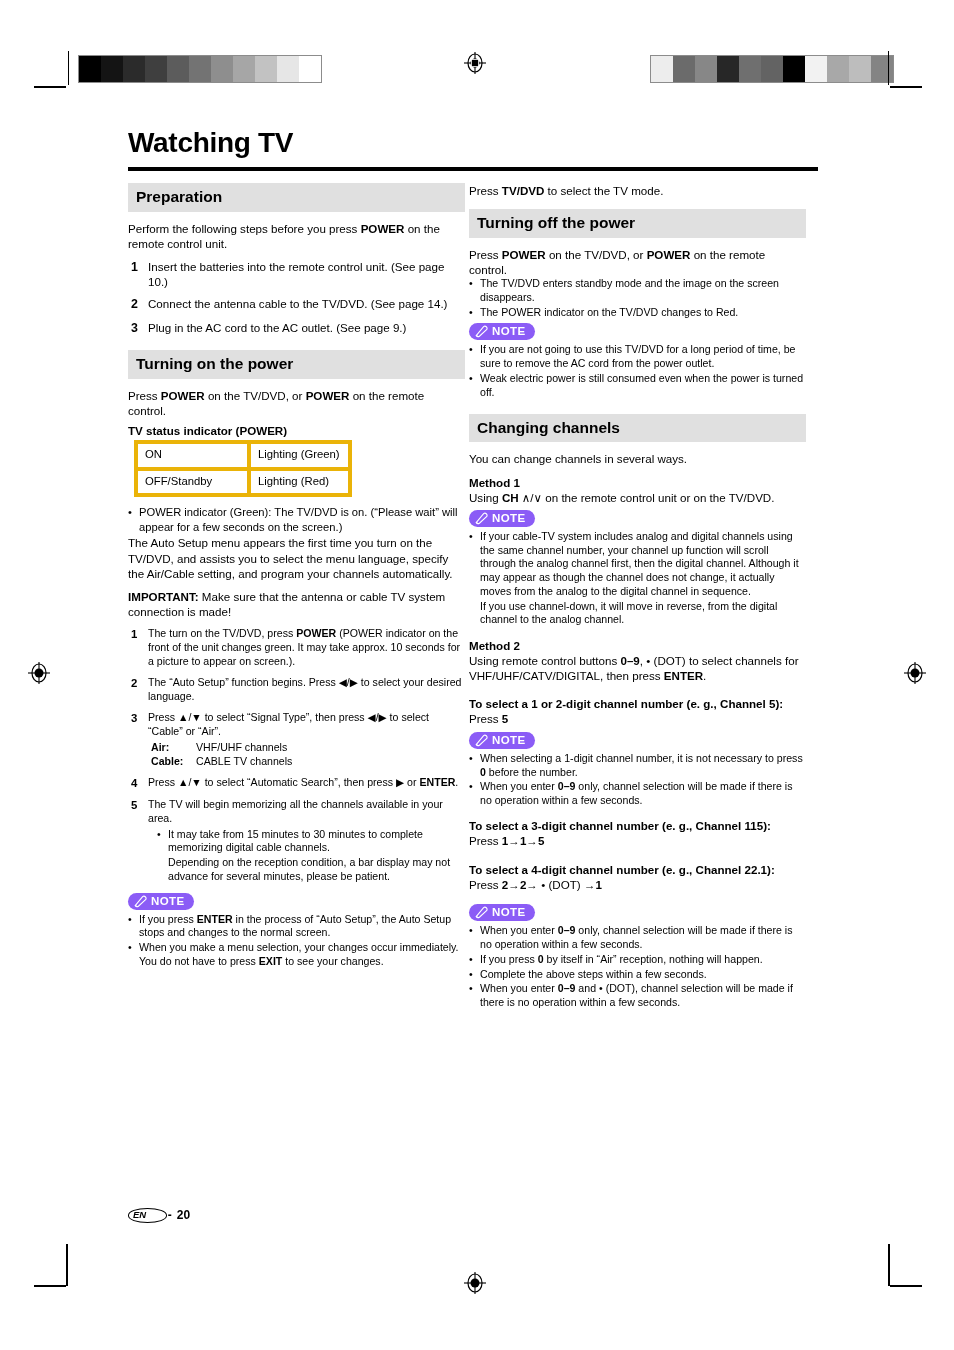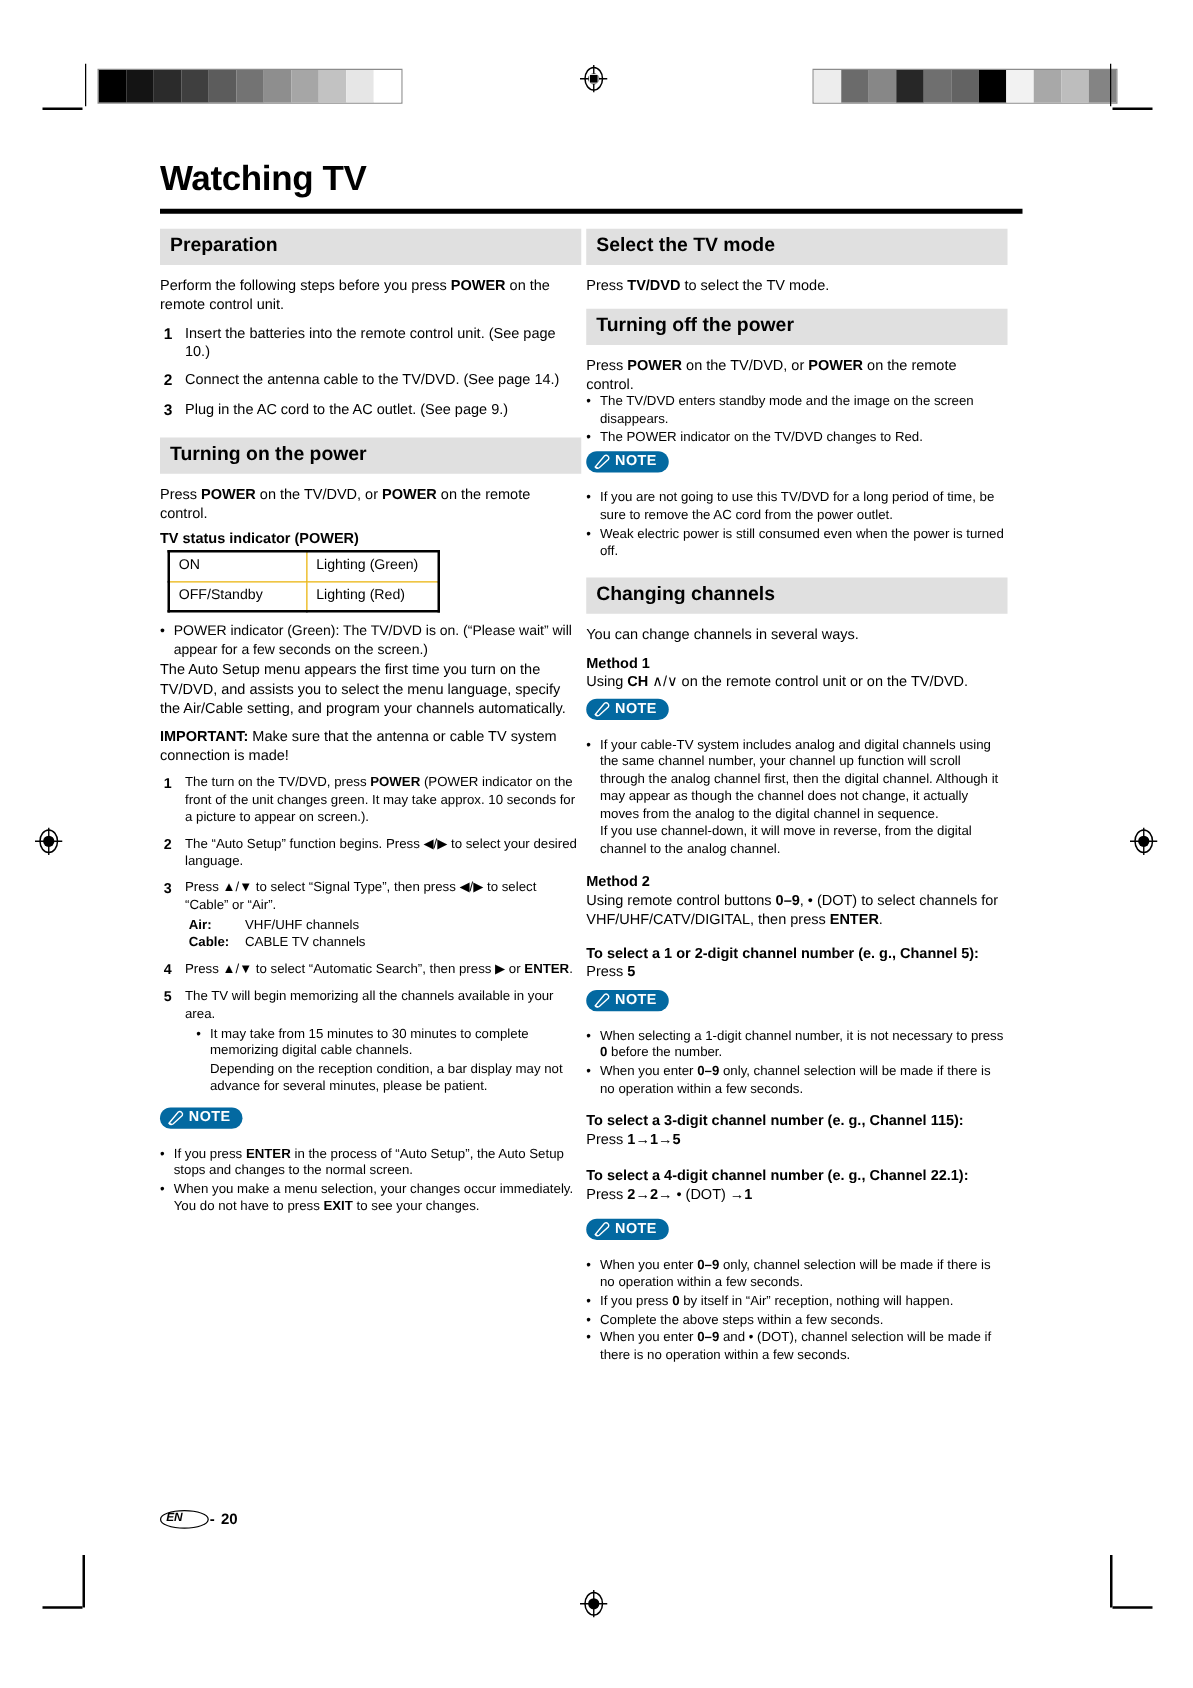--- a/index.html
+++ b/index.html
@@ -130,39 +130,39 @@
   .bullet.sm { font-size: 10.6px; }
 
   
   table.status {
     border-collapse: collapse;
     border: 2px solid #000;
     margin: 2px 0 8px 6px;
     width: 218px;
   }
   table.status td {
-    border: 1px solid #eab308;
+    border: 4px solid #eab308;
     font-size: 11.3px;
     padding: 4px 6px 5px 7px;
     line-height: 1.2;
   }
   table.status td.c1 { width: 96px; }
 
   
   .note-badge {
     display: inline-flex;
     align-items: center;
-    background: #0369a1;
+    background: #8b5cf6;
     color: #ffffff;
     border-radius: 9px;
     padding: 1px 9px 2px 5px;
     font-size: 11.5px;
     font-weight: bold;
     letter-spacing: 0.4px;
-    margin-bottom: 14px;
+    margin-bottom: 3px;
   }
   .note-badge .pen {
     width: 15px; height: 14px;
     margin-right: 3px;
     display: inline-block;
   }
   .note-block { margin: 4px 0 10px 0; }
 
   .mini-head {
     font-size: 11.6px;
@@ -399,21 +399,20 @@
         <div class="bullet sm">
           <span class="dot">•</span>
           <span class="btxt"><span>When you make a menu selection, your changes occur immediately. You do not have to press </span><b>EXIT</b><span> to see your changes.</span></span>
         </div>
       </div>
 
     </div>
 
     <div class="col">
 
-      <div class="sec-head">Select the TV mode</div>
       <p class="para"><span>Press </span><b>TV/DVD</b><span> to select the TV mode.</span></p>
 
       <div class="sec-head" style="margin-top:11px;">Turning off the power</div>
       <p class="para nogap"><span>Press </span><b>POWER</b><span> on the TV/DVD, or </span><b>POWER</b><span> on the remote control.</span></p>
       <div class="bullet sm">
         <span class="dot">•</span>
         <span class="btxt">The TV/DVD enters standby mode and the image on the screen disappears.</span>
       </div>
       <div class="bullet sm">
         <span class="dot">•</span>

